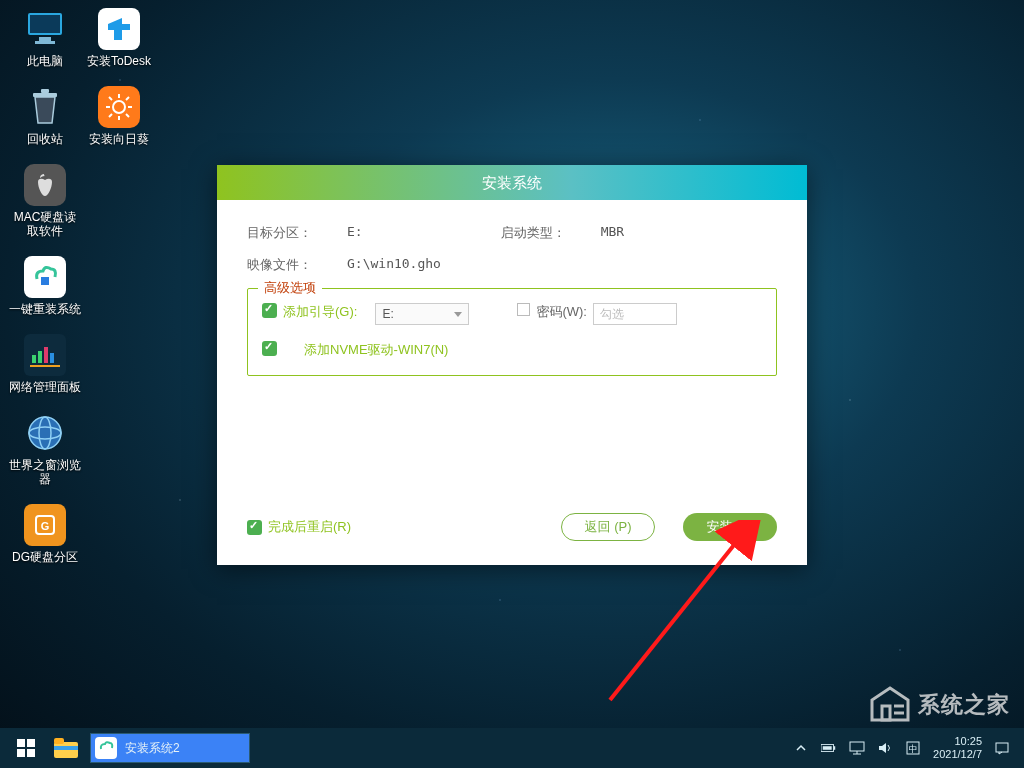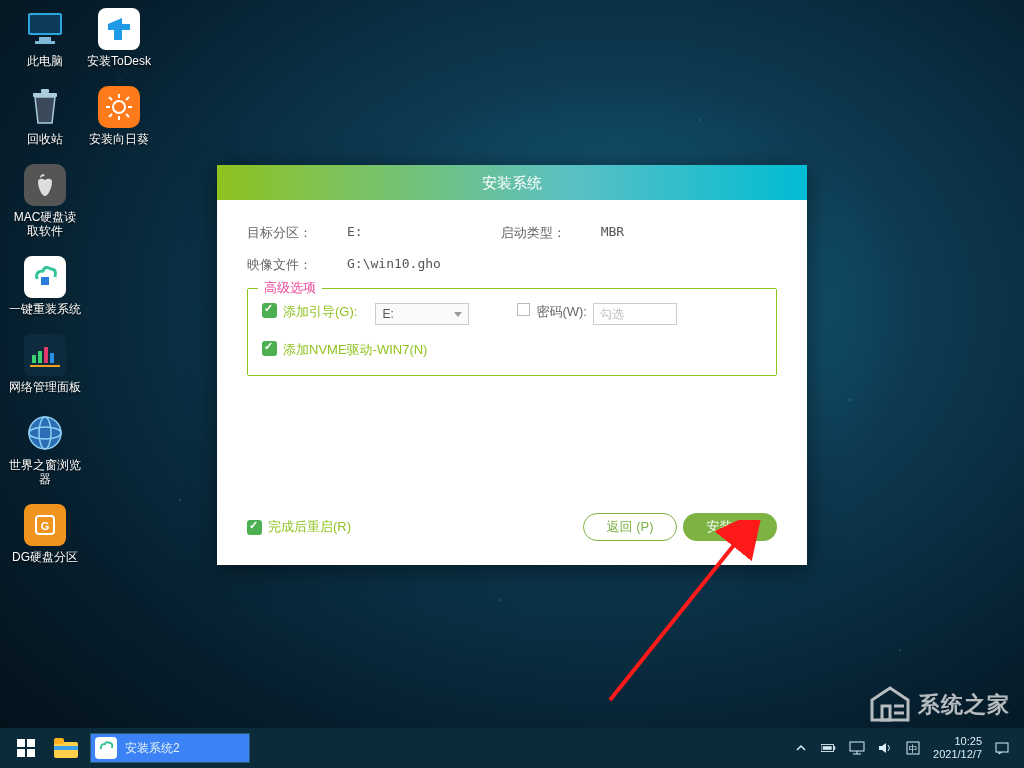--- a/index.html
+++ b/index.html
@@ -36,33 +36,33 @@
 .dlg-title {
   height:35px; background:linear-gradient(90deg,#8fc31f 0%,#5bc0c4 60%,#00bcd4 100%);
   color:#fff; text-align:center; line-height:35px; font-size:15px;
 }
 .dlg-body { padding:24px 30px 0 30px; color:#666; font-size:13px; }
 .info-row { display:flex; margin-bottom:14px;gap:24px; }
 .info-lbl { width:76px; }
 .info-val { font-family:"SimSun",monospace; color:#555; }
 .info-gap { width:90px; }
 .fieldset { border:1px solid #8fc31f; border-radius:2px; padding:14px 14px 14px 14px; position:relative; margin-top:6px; }
-.legend { position:absolute; top:-10px; left:10px; background:#fff; padding:0 6px; color:#ec4899; font-size:13px; }
+.legend { position:absolute; top:-10px; left:10px; background:#fff; padding:0 6px; color:#c2410c; font-size:13px; }
 .opt-row { display:flex; margin-bottom:16px; }
-.opt-row:last-child{margin-bottom:2px;}
+.opt-row:last-child{margin-bottom:2px;gap:21px;}
 .chk { width:15px; height:15px; border-radius:3px; background:#4caf50; margin-right:6px; position:relative; flex:none; }
 .chk::after{content:"✓"; color:#fff; font-size:11px; position:absolute; left:2px; top:-1px; font-weight:bold;}
 .unchk { width:13px; height:13px; border:1px solid #bbb; margin-right:6px; flex:none; background:#fff;}
 .opt-lbl { color:#8fc31f; font-size:13px; }
 .select-box { width:94px; height:22px; border:1px solid #ccc; background:#fafafa; display:flex; align-items:center; padding:0 6px; margin-left:18px; font-family:"SimSun",monospace; font-size:12px; color:#555; justify-content:space-between;}
 .select-box .caret{width:0;height:0;border-left:4px solid transparent;border-right:4px solid transparent;border-top:5px solid #999;}
 .pw-input{ width:84px; height:22px; border:1px solid #ccc; margin-left:6px; padding:0 6px; font-size:12px; color:#bbb; display:flex; align-items:center;}
 .dlg-footer{ position:absolute; left:30px; right:30px; bottom:24px; display:flex; align-items:center; }
 .footer-chk{ display:flex; align-items:center; }
-.btns{ margin-left:auto; display:flex; gap:6px; }
+.btns{ margin-left:auto; display:flex; gap:28px; }
 .btn{ width:94px; height:28px; border-radius:14px; display:flex; align-items:center; justify-content:center; font-size:13px; cursor:pointer; }
 .btn-back{ border:1px solid #7cb342; color:#7cb342; background:#fff; }
 .btn-install{ background:#7cb342; color:#fff; }
 
 
 .arrow{ position:absolute; left:570px; top:520px; pointer-events:none; }
 
 
 .watermark{ position:absolute; right:14px; bottom:44px; display:flex; align-items:center; color:#e8e8e8; opacity:.78; font-size:22px; font-weight:bold; letter-spacing:1px;}
 .watermark svg{margin-right:6px;}

